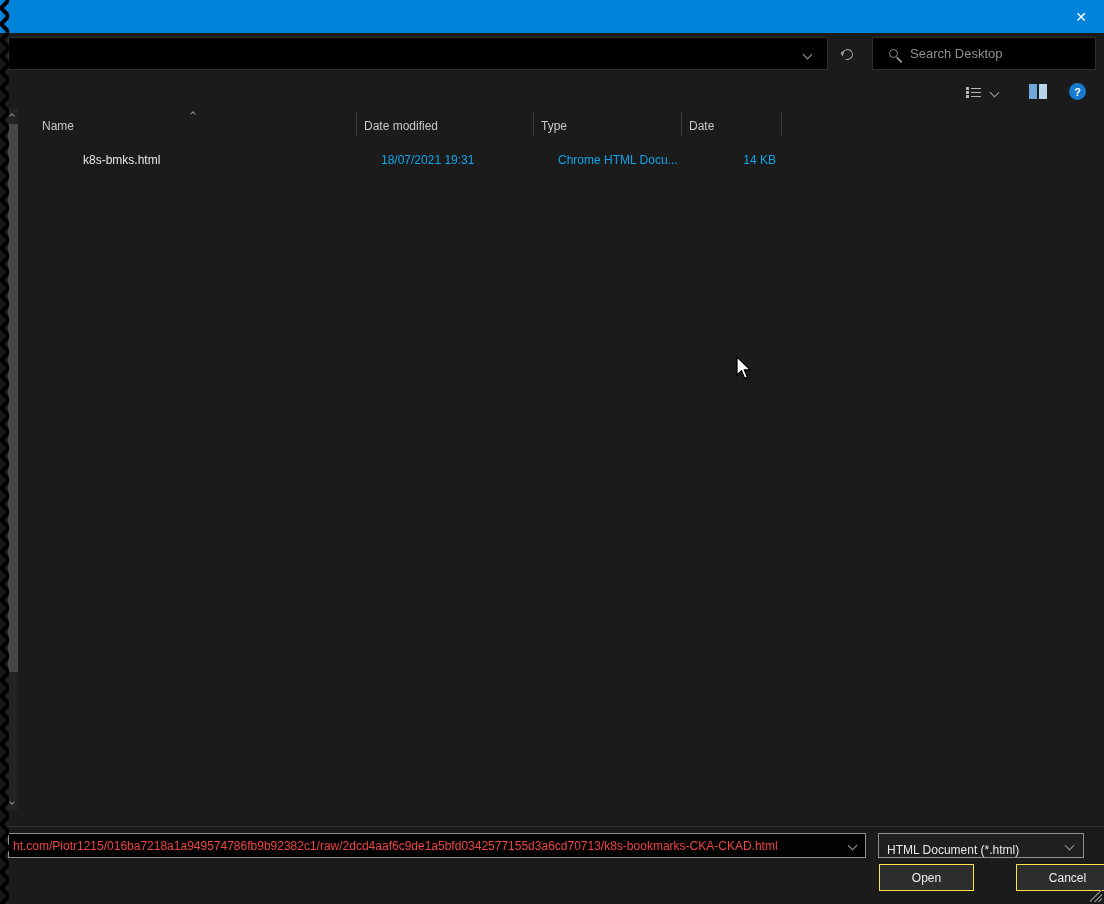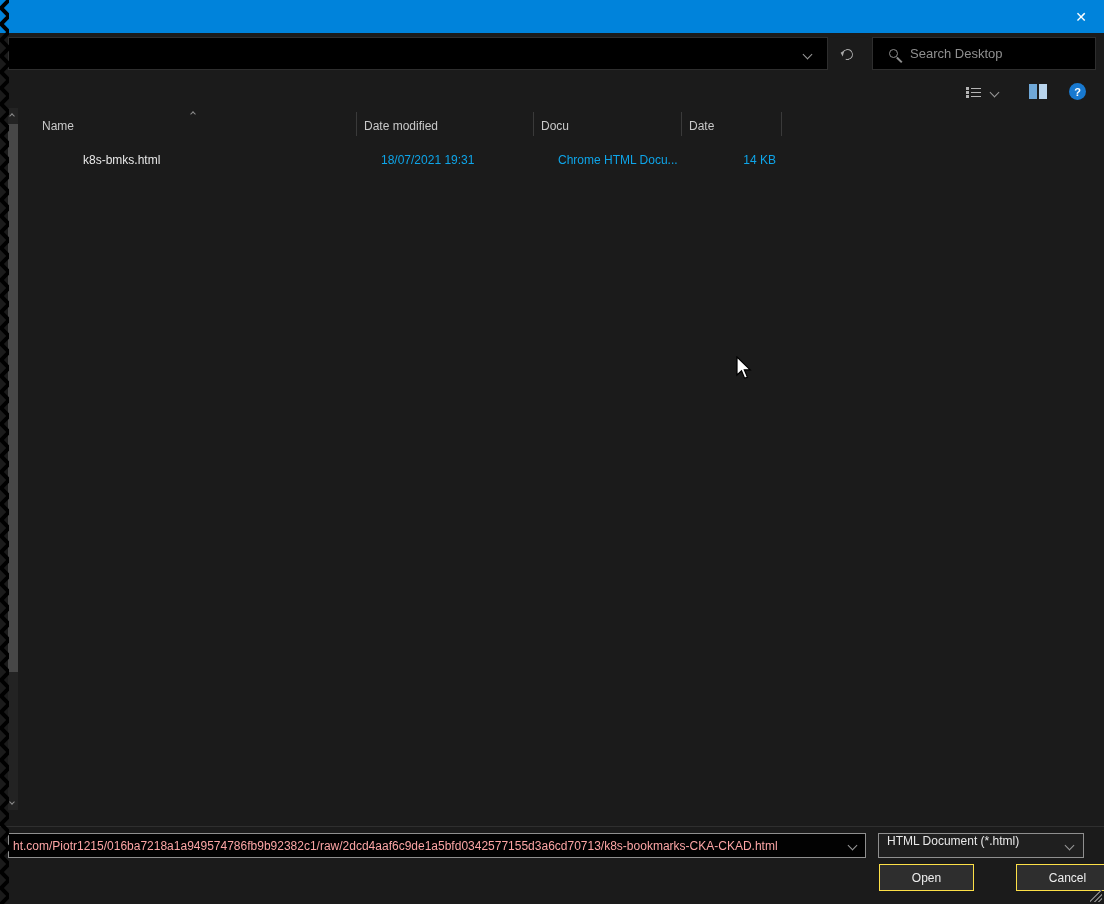--- a/index.html
+++ b/index.html
@@ -53,23 +53,23 @@
   .chrome-icon::before{content:"";position:absolute;inset:4px;background:#f1f1f1;border-radius:50%}
   .chrome-icon::after{content:"";position:absolute;inset:5.5px;background:#4285f4;border-radius:50%}
   .cell{position:absolute;top:5px;font-size:12px;color:#0ea5e9;white-space:nowrap}
   .cell-name{left:66px;color:#e8e8e8}
   .cell-date{left:364px}
   .cell-type{left:541px}
   .cell-size{left:681px;width:78px;text-align:right}
 
   .footer{position:absolute;left:0;top:826px;width:1104px;height:78px;border-top:1px solid #2f2f2f;background:#1b1b1b}
   .fname{position:absolute;left:8px;top:6px;width:858px;height:25px;background:#020202;border:1px solid #8f8f8f}
-  .fname input{position:absolute;inset:0;background:transparent;border:none;outline:none;color:#fca5a5;font:12px "Liberation Sans",sans-serif;padding:0 26px 0 4px}
+  .fname input{position:absolute;inset:0;background:transparent;border:none;outline:none;color:#ef4444;font:12px "Liberation Sans",sans-serif;padding:0 26px 0 4px}
   .fname .chev{position:absolute;right:9px;top:8px}
-  .ftype{position:absolute;left:878px;top:6px;width:206px;height:25px;background:#1f1f1f;border:1px solid #8f8f8f;color:#e8e8e8;font-size:12px;display:flex;align-items:flex-start;padding:0 26px 0 8px}
+  .ftype{position:absolute;left:878px;top:6px;width:206px;height:25px;background:#1f1f1f;border:1px solid #8f8f8f;color:#e8e8e8;font-size:12px;display:flex;align-items:flex-end;padding:0 26px 0 8px}
   .ftype .chev{position:absolute;right:10px;top:8px}
   .btn{position:absolute;top:37px;height:27px;background:#2e2e2e;border:1px solid #fde047;color:#eee;font-size:12px;display:flex;align-items:center;justify-content:center}
   .btn-open{left:879px;width:95px}
   .btn-cancel{left:1016px;width:103px}
   .grip{position:absolute;right:2px;bottom:2px;width:12px;height:12px;background:linear-gradient(135deg,transparent 0 45%,#7a7a7a 45% 52%,transparent 52% 64%,#7a7a7a 64% 71%,transparent 71% 83%,#7a7a7a 83% 90%,transparent 90%)}
 
   .jagged{position:absolute;left:0;top:0;z-index:30;pointer-events:none}
   .cursor{position:absolute;left:736px;top:356px;z-index:40;pointer-events:none}
 </style>
 </head>
@@ -105,21 +105,21 @@
   <div class="scrollbar">
     <span class="chev up tiny scroll-up"></span>
     <div class="scroll-thumb"></div>
     <span class="chev down tiny scroll-down"></span>
   </div>
 
   <div class="list-header">
     <span class="chev up tiny sort-chevron"></span>
     <div class="hdr-label hdr-name">Name</div>
     <div class="hdr-label hdr-date">Date modified</div>
-    <div class="hdr-label hdr-type">Docu</div>
+    <div class="hdr-label hdr-type">Type</div>
     <div class="hdr-label hdr-size">Date</div>
     <div class="hdr-sep sep1"></div>
     <div class="hdr-sep sep2"></div>
     <div class="hdr-sep sep3"></div>
     <div class="hdr-sep sep4"></div>
   </div>
 
   <div class="file-row">
     <span class="file-icon"><span class="chrome-icon"></span></span>
     <div class="cell cell-name">k8s-bmks.html</div>

